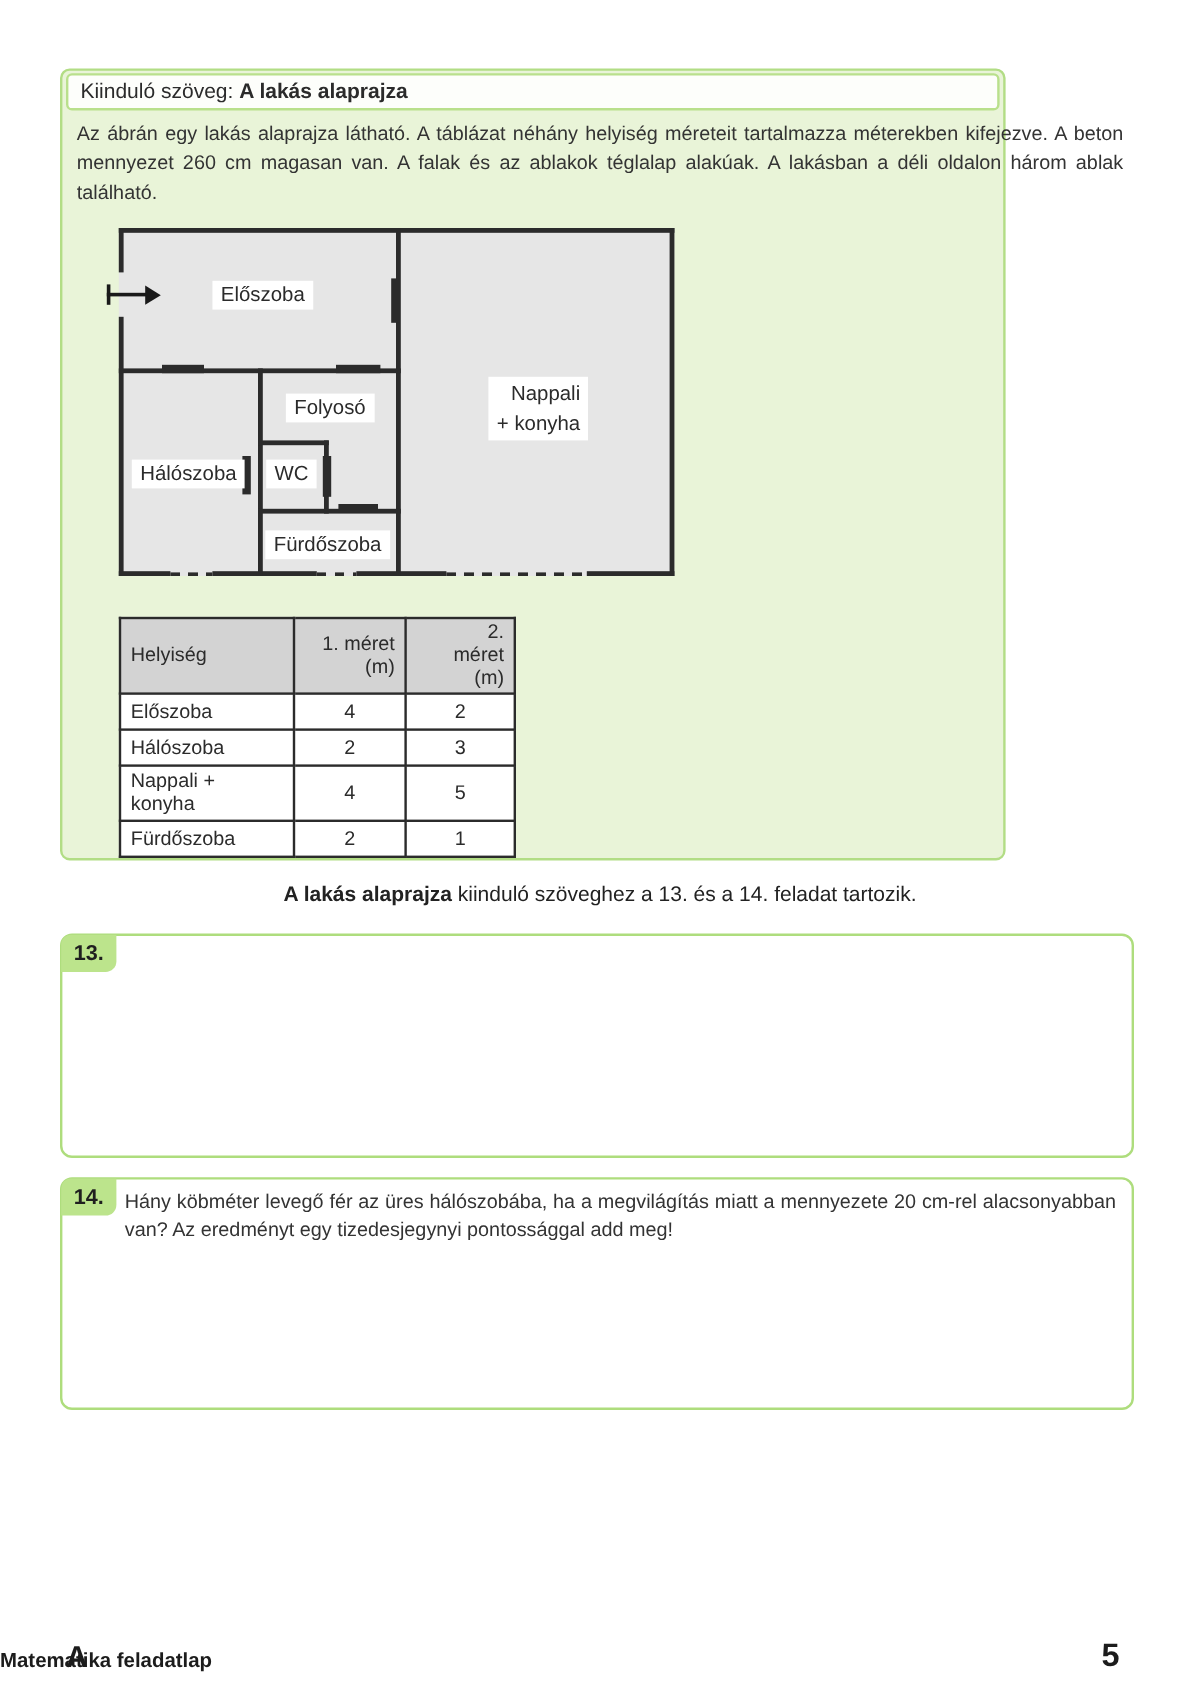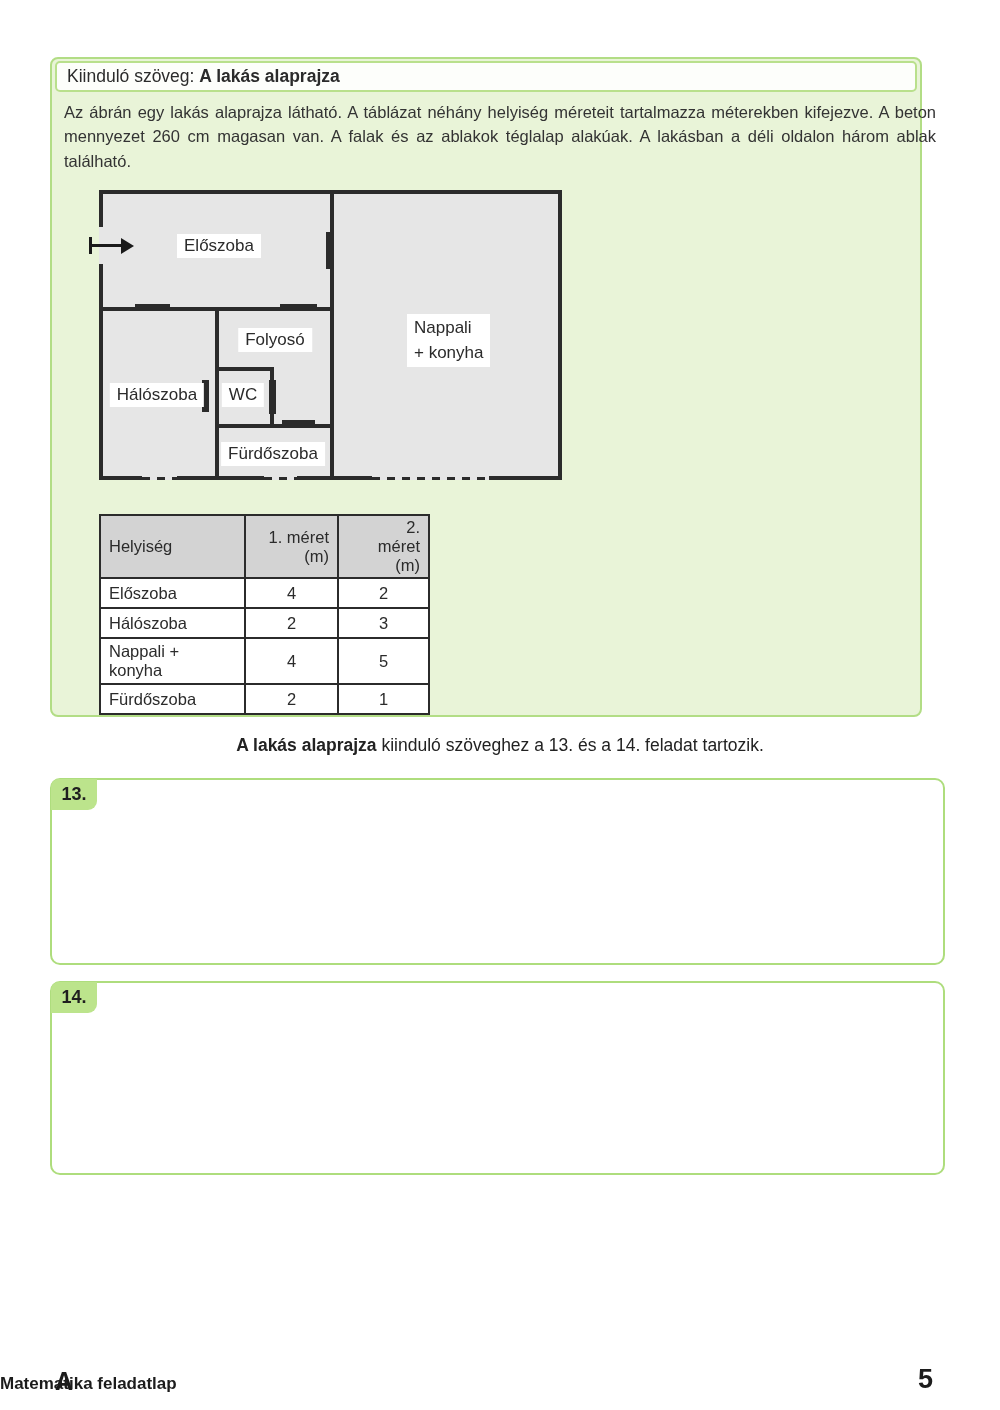--- a/index.html
+++ b/index.html
@@ -6,21 +6,21 @@
   html,body { background:#ffffff; }
   body{
     width:1000px; height:1410px; position:relative;
     font-family:"Liberation Sans", sans-serif;
     color:#2e2e2e;
   }
   .abs{ position:absolute; }
 
   
   .panel{
-    left:50px; top:57px; width:872px; height:660px;
+    left:50px; top:57px; width:788px; height:660px;
     background:#e9f4d8; border:2px solid #b2dd85; border-radius:8px;
   }
   .panel-header{
     position:absolute; left:3px; top:2px; right:3px; height:31px;
     background:#fdfefb; border:2px solid #b9e08c; border-radius:5px;
     font-size:17.5px; line-height:27px; padding-left:10px; color:#2b2b2b;
   }
   .panel-header b{ font-weight:bold; }
   .intro{
     position:absolute; left:12px; top:41px; width:872px;
@@ -37,21 +37,21 @@
   .door{ position:absolute; background:#2b2b2b; }
   .win{
     position:absolute; height:3px;
     background:repeating-linear-gradient(90deg,#2b2b2b 0 8px,transparent 8px 15px);
   }
   .room-label{
     position:absolute; transform:translate(-50%,-50%);
     background:#ffffff; padding:2px 7px; font-size:17px; white-space:nowrap;
     color:#2b2b2b;
   }
-  .room-label.two-line{ transform:none; white-space:normal; line-height:1.45; }
+  .room-label.two-line{ transform:none; white-space:normal; line-height:1.45;text-align:right; }
   .arrow-line{ position:absolute; background:#1a1a1a; }
   .arrow-head{
     position:absolute; width:0; height:0;
     border-left:13px solid #1a1a1a; border-top:8px solid transparent; border-bottom:8px solid transparent;
   }
 
   
   .dim-table{
     position:absolute; left:47px; top:455px;
     border-collapse:collapse; background:#ffffff;
@@ -194,17 +194,18 @@
 <div class="abs link-line">
   <b>A lakás alaprajza</b><span> kiinduló szöveghez a 13. és a 14. feladat tartozik.</span>
 </div>
 
 <div class="abs task-box task-13">
   <div class="task-badge">13.</div>
 </div>
 
 <div class="abs task-box task-14">
   <div class="task-badge">14.</div>
+  <div class="task-text">Hány köbméter levegő fér az üres hálószobába, ha a megvilágítás miatt a mennyezete 20 cm-rel alacsonyabban van? Az eredményt egy tizedesjegynyi pontossággal add meg!</div>
 </div>
 
 <div class="abs footer-variant">A</div>
 <div class="abs footer-title">Matematika feladatlap</div>
 <div class="abs footer-page">5</div>
 
 </body></html>

